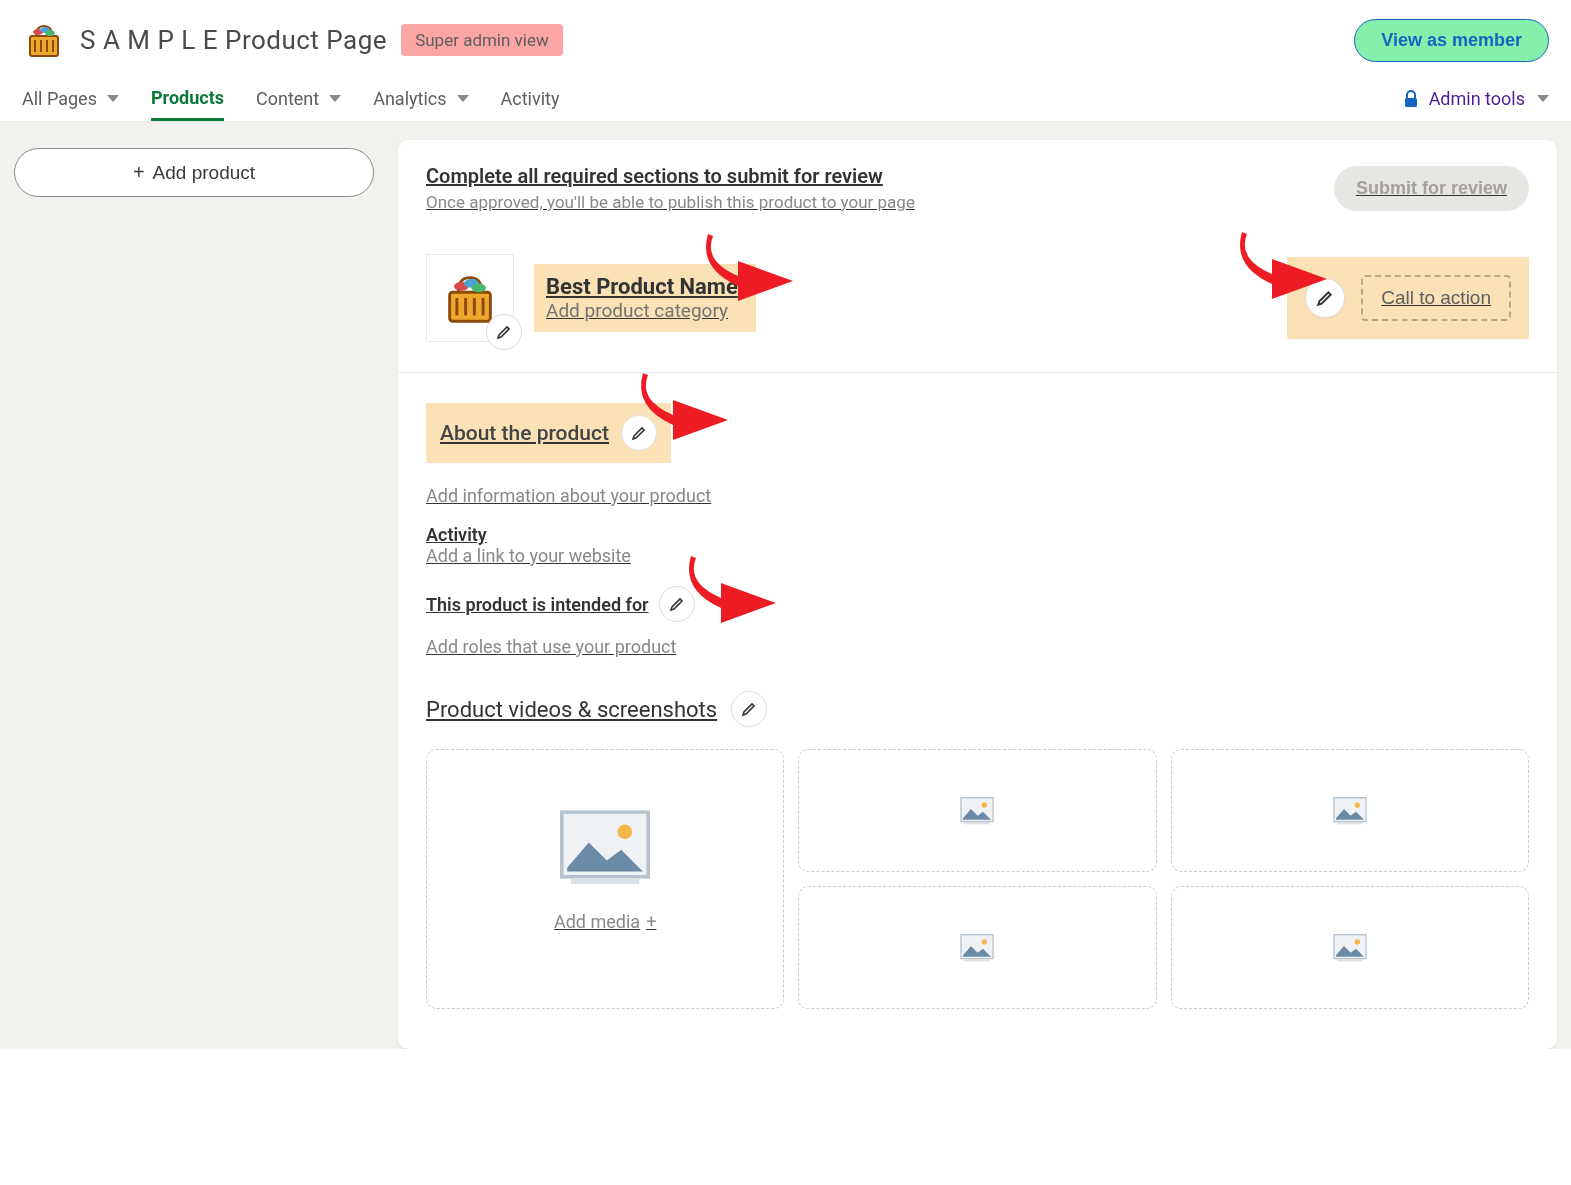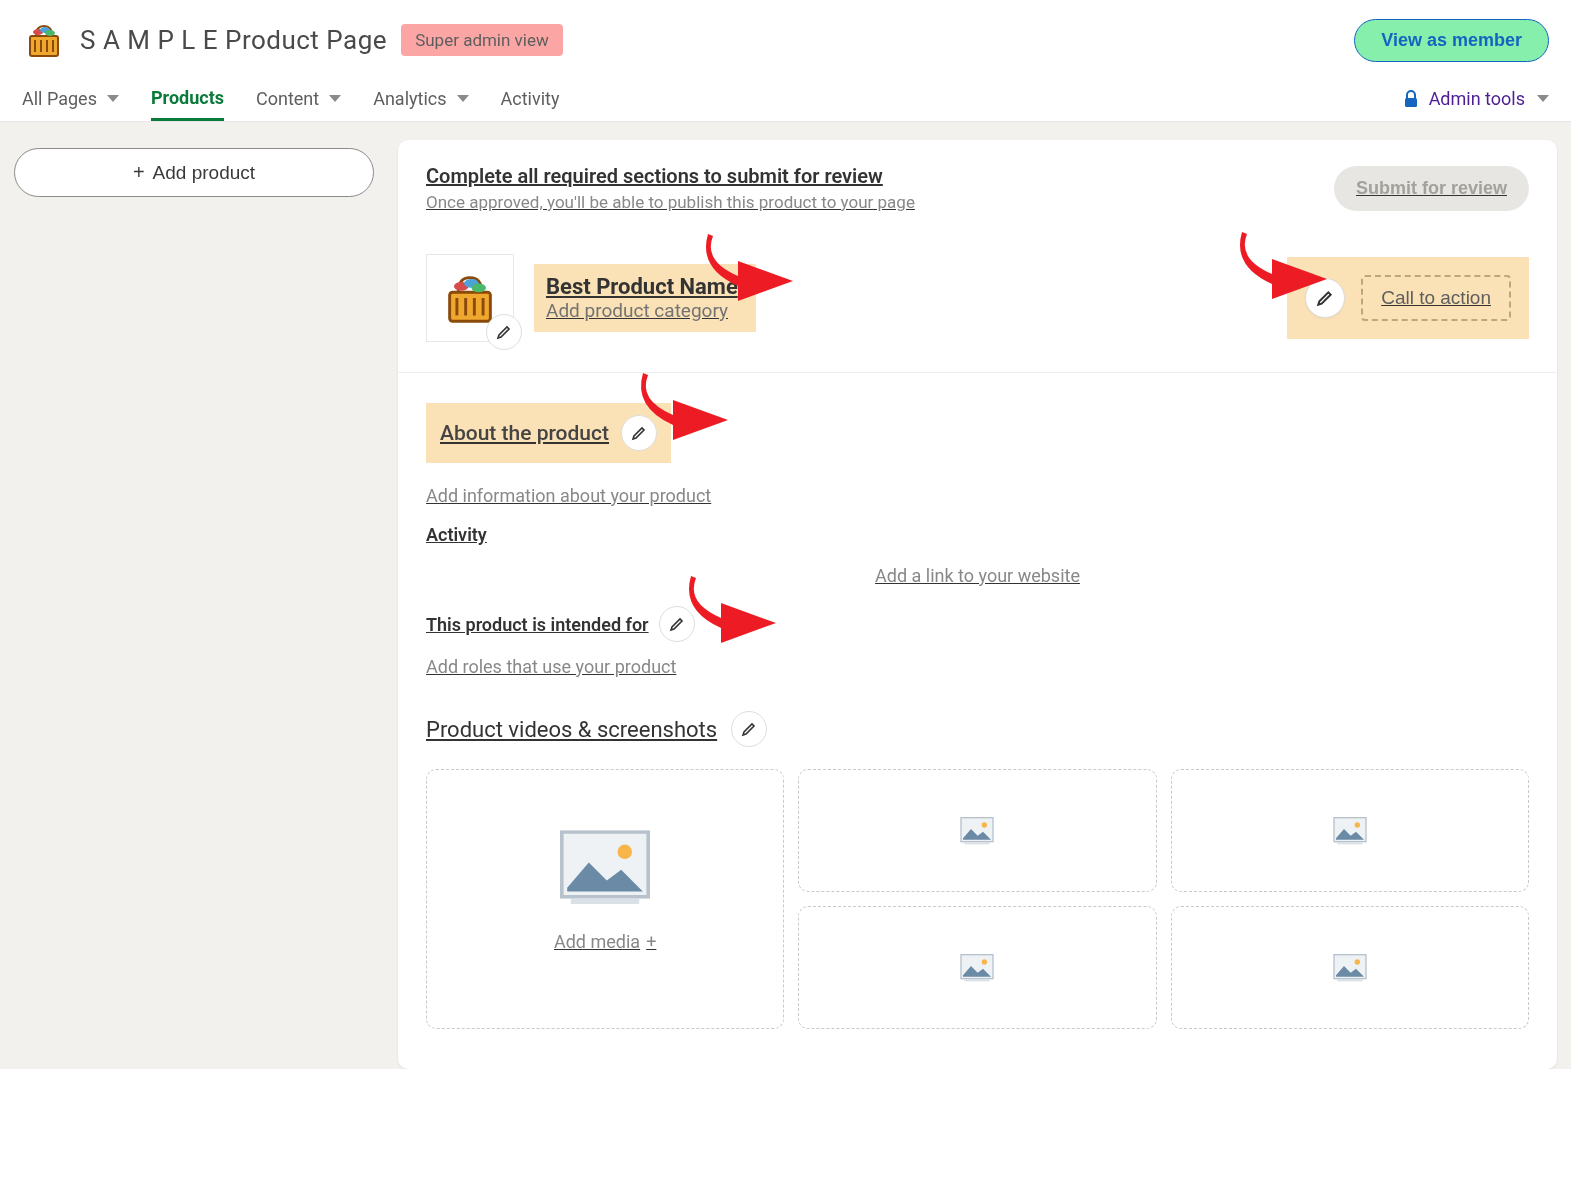--- a/index.html
+++ b/index.html
@@ -190,21 +190,21 @@
         </div>
       </div>
       <div class="arrow-annot" style="left:235px; top:-8px;">
         <svg width="110" height="90" viewBox="0 0 110 90">
             <path d="M95 10 Q105 35 70 50 L70 35 L15 55 L70 75 L70 60 Q110 42 100 8 Z" fill="#ed1c24" transform="scale(-1,1) translate(-110,0)"></path>
           </svg>
       </div>
 
       <p class="sub">Add information about your product</p>
       <p class="label-bold">Activity</p>
-      <p class="sub" style="margin-top:20px;text-align:center;">Add a link to your website</p>
+      <p class="sub" style="margin-top:0;">Add a link to your website</p>
 
       <div class="intended-row rel-wrap">
         <span class="lab">This product is intended for</span>
         <div class="edit-inline">
           <svg width="16" height="16" viewBox="0 0 16 16">
               <path d="M2 14 L3 11 L11 3 L13 5 L5 13 Z" fill="none" stroke="#333" stroke-width="1.6"></path>
             </svg>
         </div>
         <div class="arrow-annot" style="left:255px; top:-38px;">
           <svg width="110" height="90" viewBox="0 0 110 90">

